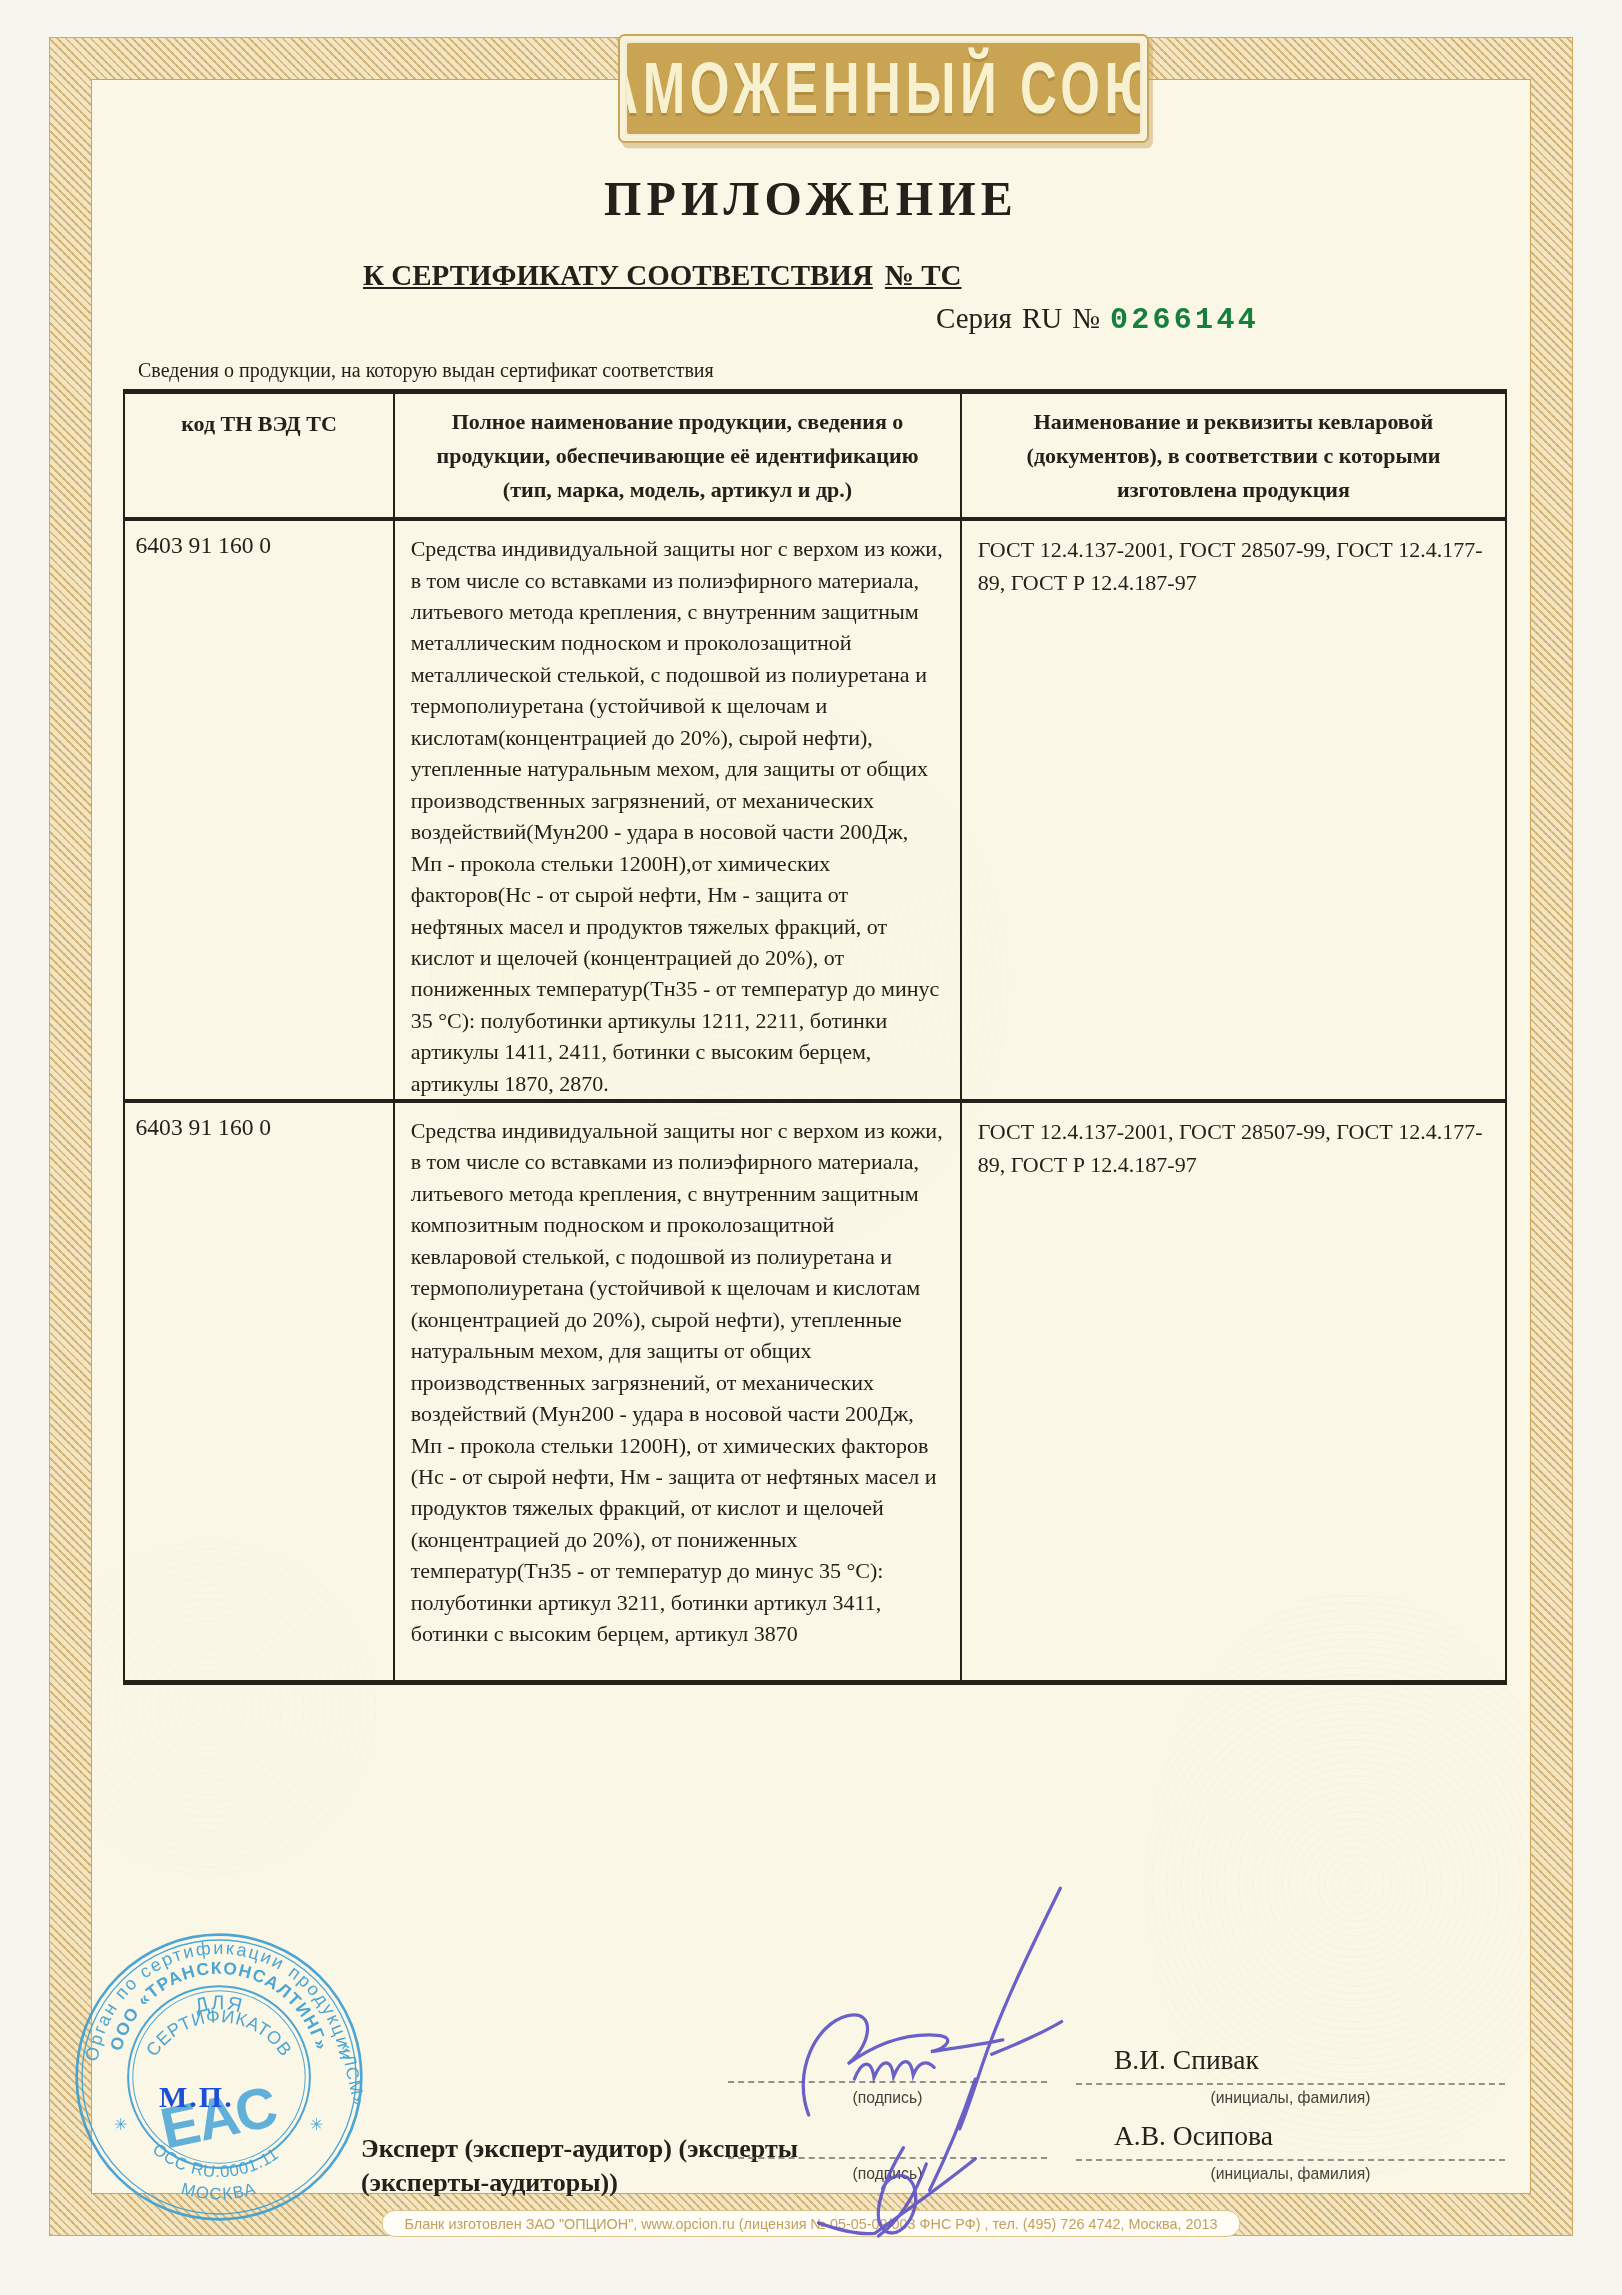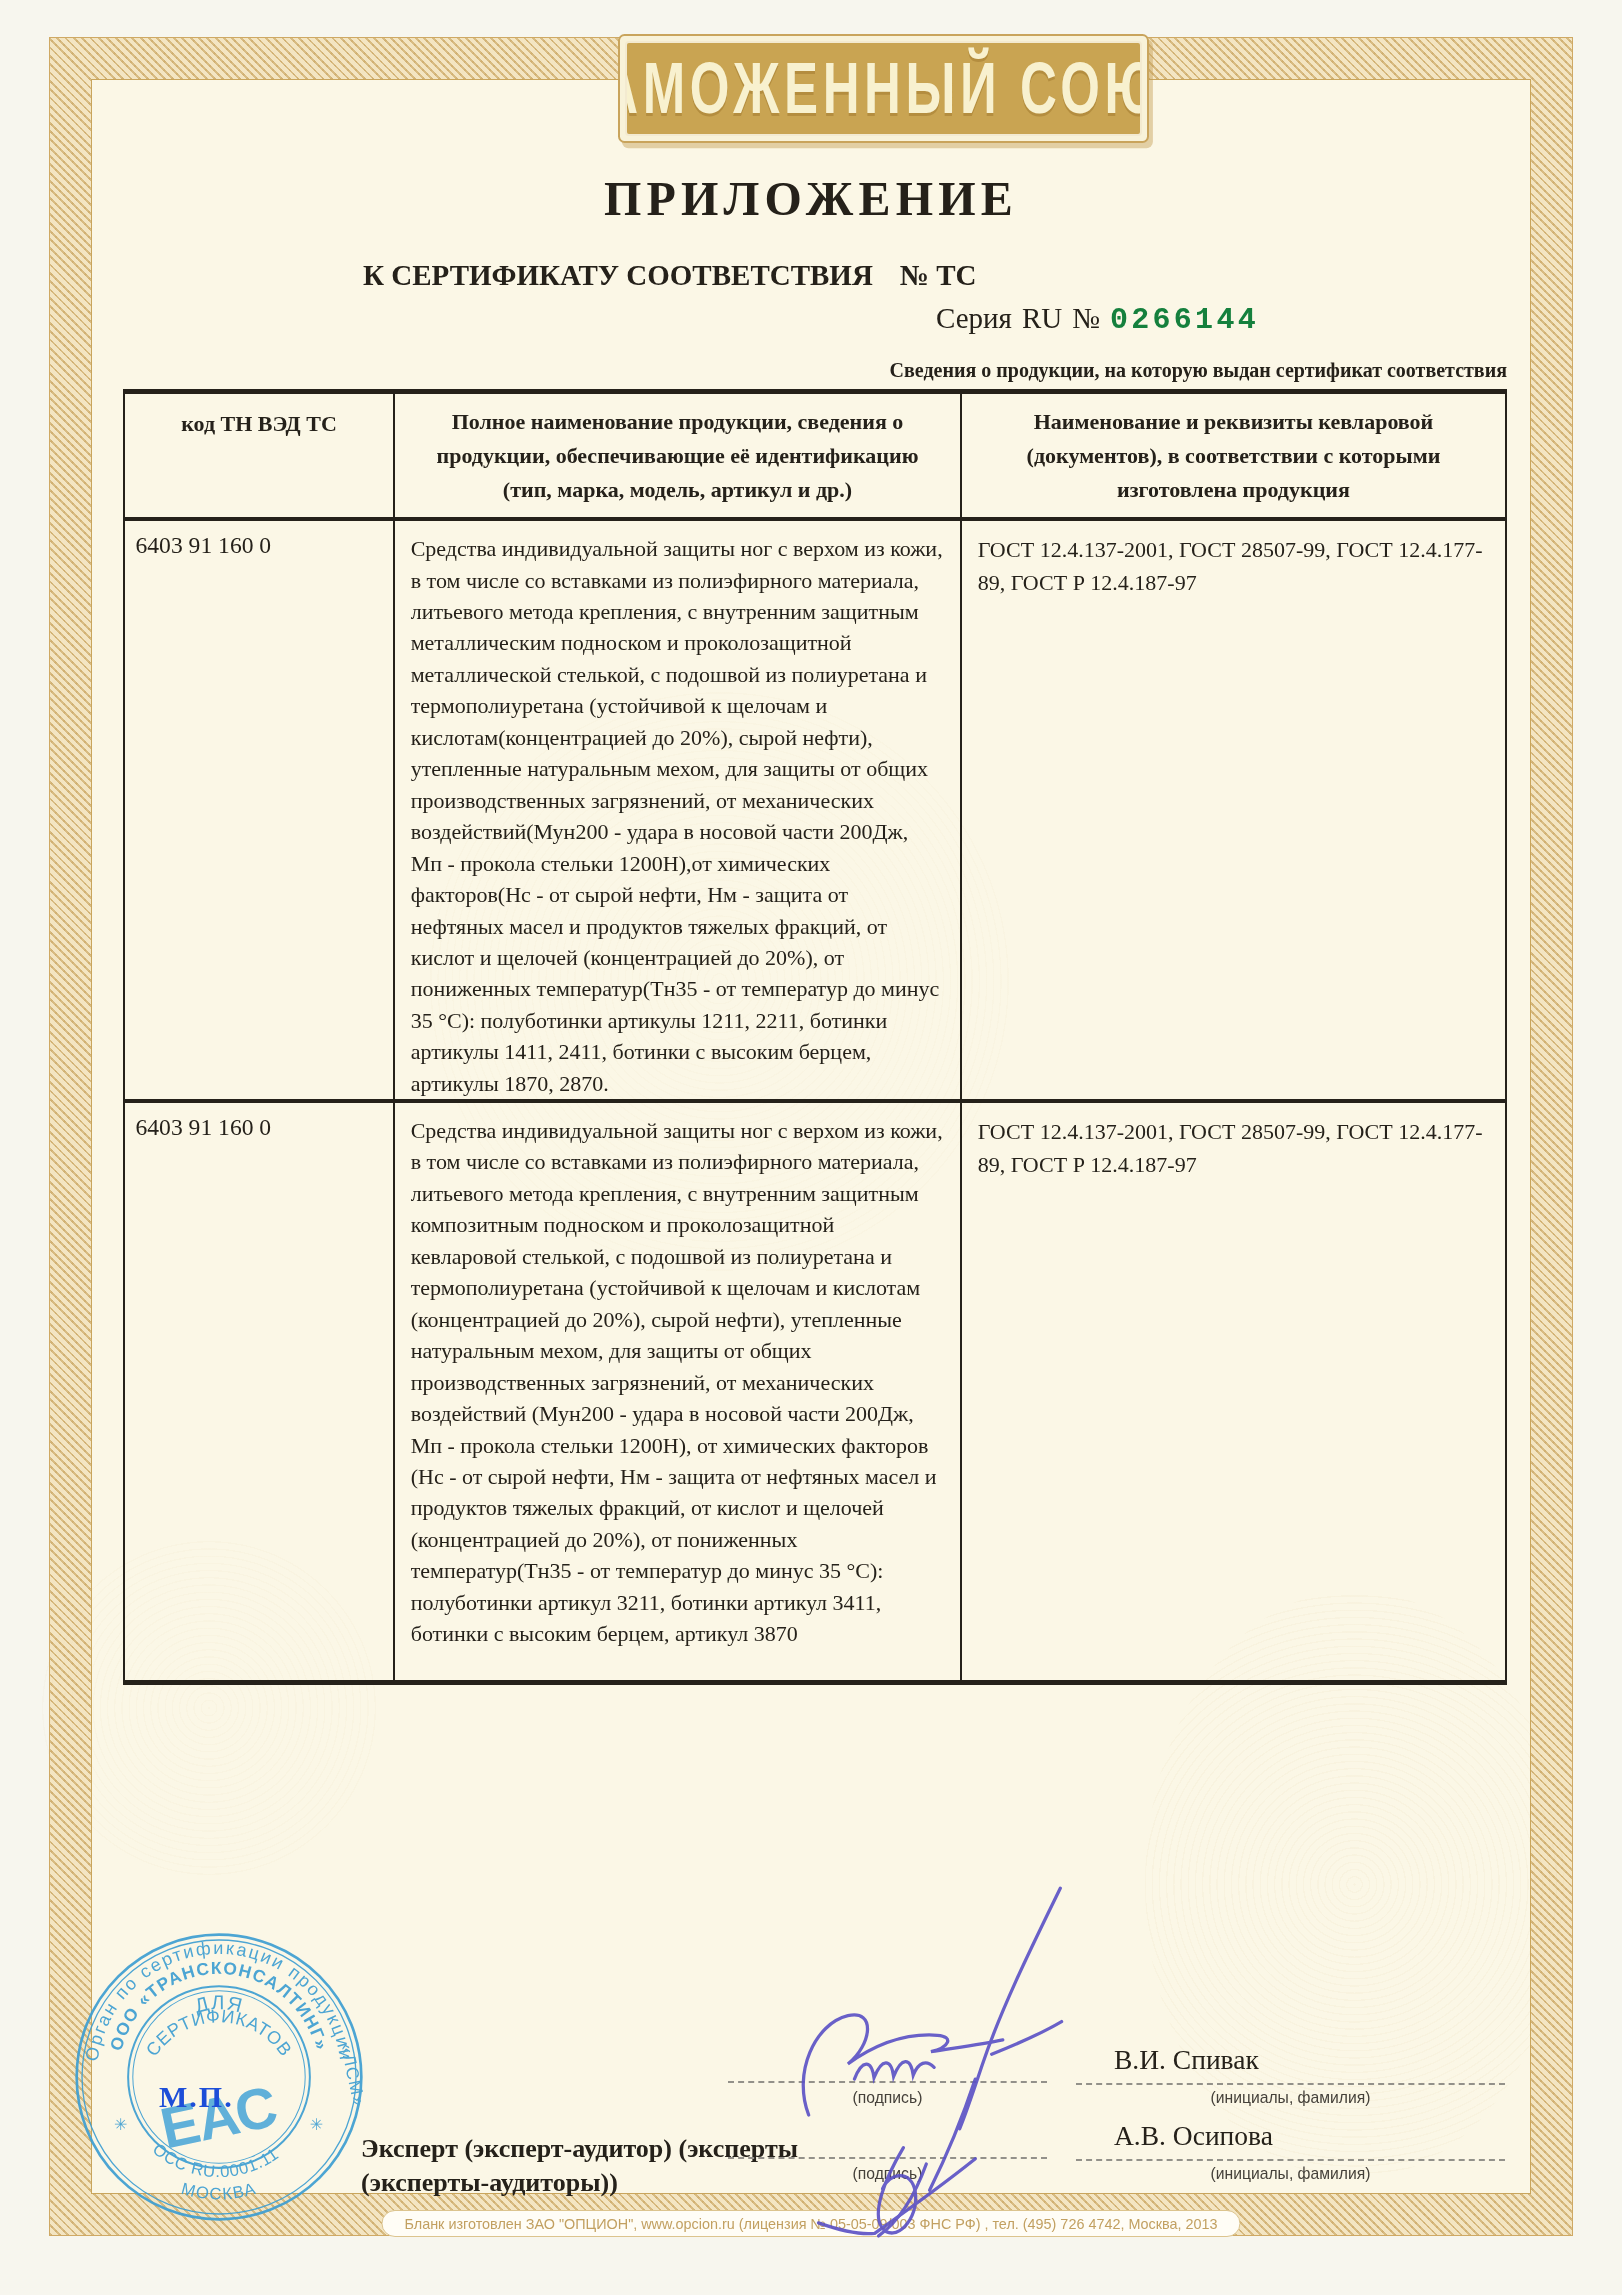--- a/index.html
+++ b/index.html
@@ -64,22 +64,22 @@
     white-space: nowrap;
   }
   
   .doc-title {
     position: absolute; top: 171px; left: 0; width: 100%;
     text-align: center;
     font-size: 48px; font-weight: bold; letter-spacing: 5.2px;
   }
   .cert-line {
     position: absolute; left: 363px; top: 259px; width: 1142px;
-    display: flex; gap: 27px;
-    font-size: 29px; font-weight: bold; white-space: nowrap;
+    display: flex; gap: 12px;
+    font-size: 29px; font-weight: bold; white-space: nowrap; text-decoration: underline;
   }
   .cert-number {
     flex: 1;
     text-align: center;
     font-weight: normal;
     font-size: 30px;
     letter-spacing: 0.7px;
     border-bottom: 2px dashed #97948b;
     padding-bottom: 5.2px;
     white-space: nowrap;
@@ -91,22 +91,22 @@
   }
   .serial-number {
     font-family: "Liberation Mono", monospace;
     font-weight: bold;
     font-size: 30px;
     letter-spacing: 3.3px;
     color: #15803d;
   }
   
   .tbl-caption {
-    position: absolute; left: 125px; top: 359px; width: 1382px;
-    text-align: right; font-size: 20px; font-weight: bold;
+    position: absolute; left: 138px; top: 359px; width: 1382px;
+    text-align: left; font-size: 20px; font-weight: normal;
   }
   table.products {
     position: absolute; left: 123px; top: 389px; width: 1382px;
     border-collapse: collapse; table-layout: fixed;
     border: 2.6px solid #25211a; border-top-width: 5.2px; border-bottom-width: 5.2px;
   }
   table.products th, table.products td {
     border: 2px solid #25211a;
     vertical-align: top;
   }

